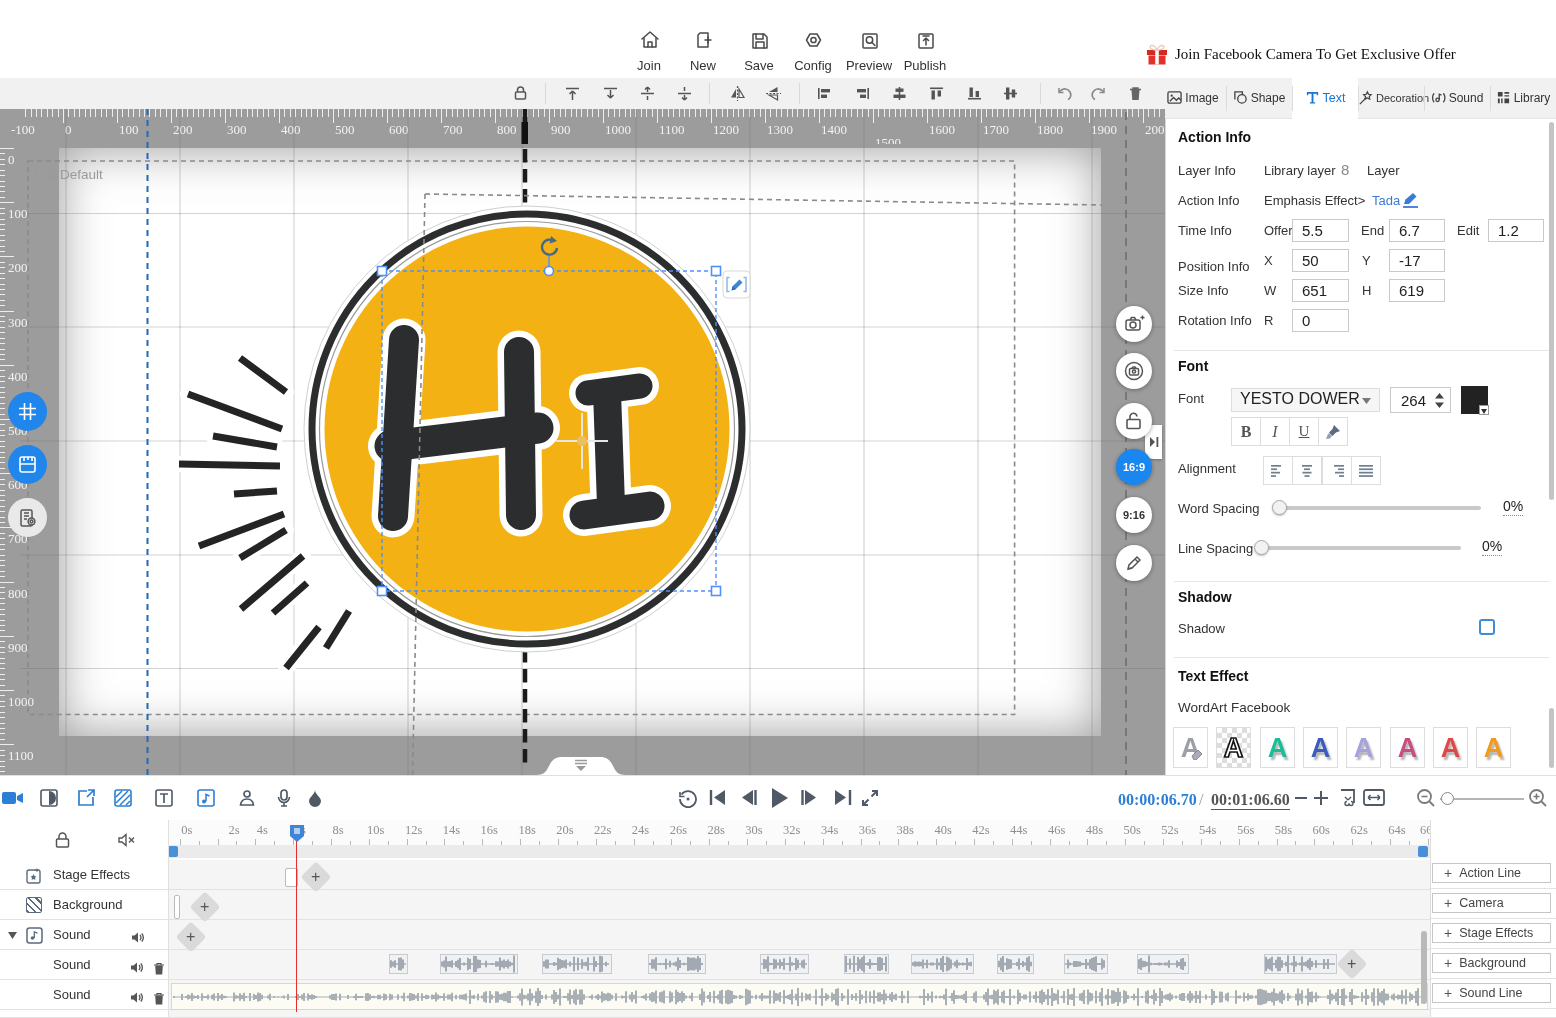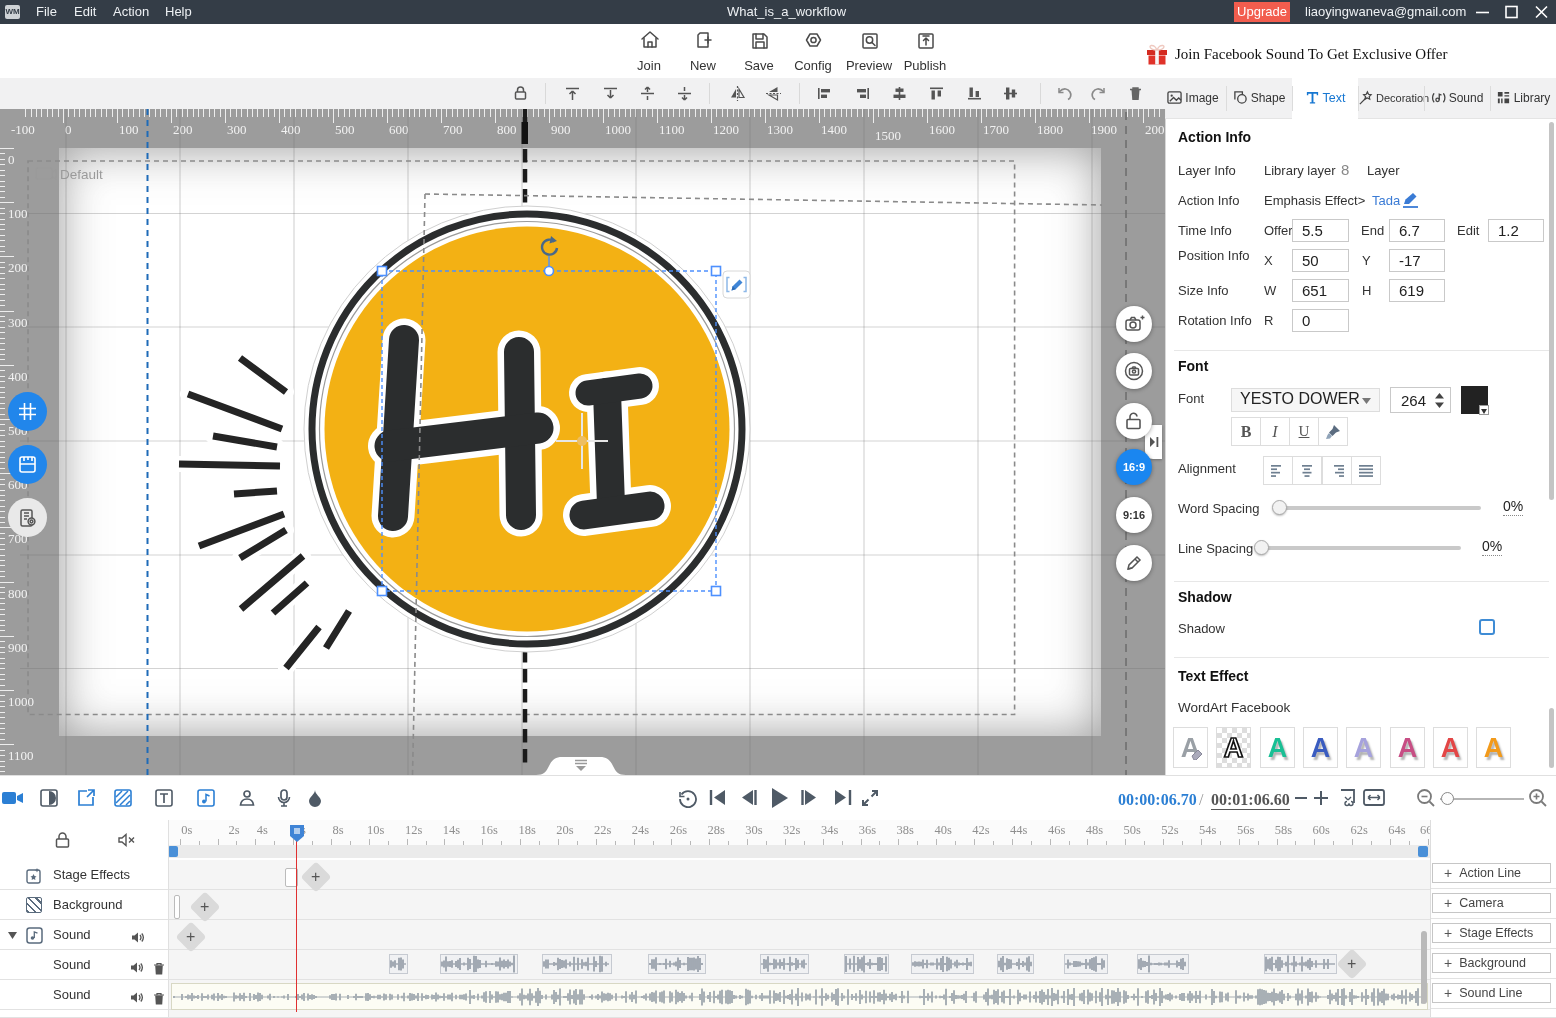--- a/index.html
+++ b/index.html
@@ -57,35 +57,20 @@
 .strack{position:absolute;left:0;width:1430px;height:30px;border-bottom:1px solid #e2e2e2}
 .strack .tr{position:absolute;left:168px;top:0;width:1262px;height:29px;background:#f5f5f5}
 .rowlbl{position:absolute;font-size:13px;color:#333;top:7px}
 .plus{position:absolute;width:22px;height:22px;background:#dadada;border-radius:4px;transform:rotate(45deg);display:flex;align-items:center;justify-content:center}
 .plus span{transform:rotate(-45deg);color:#555;font-size:16px;line-height:1}
 .tlbtn{position:absolute;left:1432px;width:119px;height:20px;border:1px solid #c6c6c6;background:#fff;font-size:12.5px;color:#444;display:flex;align-items:center}
 .tlbtn .p{font-size:14px;color:#555;margin:0 7px 0 11px}
 </style></head><body>
 <div id="app">
 
-<div id="titlebar" class="abs">
-<div id="wm" class="abs">WM</div>
-<div class="menu" style="left:36px">File</div>
-<div class="menu" style="left:74px">Edit</div>
-<div class="menu" style="left:113px">Action</div>
-<div class="menu" style="left:165px">Help</div>
-<div class="menu" style="left:727px">What_is_a_workflow</div>
-<div id="upgrade" class="abs">Upgrade</div>
-<div class="menu" style="left:1305px">liaoyingwaneva@gmail.com</div>
-<svg class="abs" style="left:1475px;top:5px" width="76" height="14" viewBox="0 0 76 14" fill="none" stroke="#fff" stroke-width="1.6">
-        <path d="M1 7.5h13"></path>
-        <rect x="31" y="1.5" width="11" height="11"></rect>
-        <path d="M61 1.5 72 12.5M72 1.5 61 12.5"></path>
-      </svg>
-</div>
 <div id="row2" class="abs">
 <div class="tbtn" style="left:621px"><svg width="21" height="21" viewBox="0 0 21 21" fill="none" stroke="#4a4a4a" stroke-width="1.5" stroke-linejoin="round" stroke-linecap="round">
           <path d="M3 9 11 2l8 7"></path>
           <path d="M5 8v9h12V8"></path>
           <path d="M9 17v-5h4v5"></path>
         </svg><div class="lbl">Join</div></div>
 <div class="tbtn" style="left:675px"><svg width="21" height="21" viewBox="0 0 21 21" fill="none" stroke="#4a4a4a" stroke-width="1.5" stroke-linejoin="round" stroke-linecap="round">
           <path d="M6 3h8v14H4V5z" transform="translate(1,0)"></path>
           <path d="M12 10h6M15 7v6"></path>
         </svg><div class="lbl">New</div></div>
@@ -105,21 +90,21 @@
 <div class="tbtn" style="left:897px"><svg width="21" height="21" viewBox="0 0 21 21" fill="none" stroke="#4a4a4a" stroke-width="1.5" stroke-linejoin="round" stroke-linecap="round">
           <rect x="4" y="4" width="14" height="14" rx="1"></rect>
           <path d="M11 14V7.5M8.5 9.5 11 7l2.5 2.5M8 5h6" transform="translate(0,1)"></path>
         </svg><div class="lbl">Publish</div></div>
 <svg class="abs" style="left:1146px;top:20px" width="22" height="21" viewBox="0 0 22 21">
         <rect x="1" y="6" width="20" height="5" fill="#d42a20"></rect>
         <rect x="2.5" y="11.5" width="17" height="9" fill="#e03229"></rect>
         <rect x="9.2" y="6" width="3.6" height="14.5" fill="#f7f7f7"></rect>
         <path d="M11 6C7 6 4 4.5 4 2.8 4 1.5 6 1 8 2c1.5.8 3 4 3 4zM11 6c4 0 7-1.5 7-3.2C18 1.5 16 1 14 2c-1.5.8-3 4-3 4z" fill="none" stroke="#efc9c0" stroke-width="1.4"></path>
       </svg>
-<div class="abs" style="left:1175px;top:22px;font-family:'Liberation Serif',serif;font-size:15px;color:#111">Join Facebook Sound To Get Exclusive Offer</div>
+<div class="abs" style="left:1175px;top:22px;font-family:'Liberation Serif',serif;font-size:15px;color:#111">Join Facebook Camera To Get Exclusive Offer</div>
 </div>
 <div id="row3" class="abs">
 <div class="r3i" style="left:512px"><svg width="17" height="17" viewBox="0 0 17 17">
           <g stroke="#555" stroke-width="1.5" fill="none">
             <rect x="3.5" y="7" width="10" height="7" rx="1"></rect>
             <path d="M5.5 7V5a3 3 0 0 1 6 0v2"></path>
           </g>
         </svg></div>
 <div class="r3i" style="left:564px"><svg width="17" height="17" viewBox="0 0 17 17">
           <g stroke="#555" stroke-width="1.5" fill="none">
@@ -437,21 +422,21 @@
       <div class="tick" style="left:804.4px;top:0;width:1px;height:8px"></div>
       <div class="tick" style="left:809.8px;top:0;width:1px;height:8px"></div>
       <div class="tick" style="left:815.2px;top:0;width:1px;height:8px"></div>
       <div class="tick" style="left:820.6px;top:0;width:1px;height:8px"></div>
       <div class="tick" style="left:826.0px;top:0;width:1px;height:8px"></div>
       <div class="tick" style="left:831.4px;top:0;width:1px;height:8px"></div>
       <div class="tick" style="left:836.8px;top:0;width:1px;height:8px"></div>
       <div class="tick" style="left:842.2px;top:0;width:1px;height:8px"></div>
       <div class="tick" style="left:847.6px;top:0;width:1px;height:8px"></div>
       <div class="tick" style="left:853.0px;top:0;width:1px;height:14px"></div>
-      <div class="rlab" style="left:855.0px;top:19px">1500</div>
+      <div class="rlab" style="left:855.0px;top:26px">1500</div>
       <div class="tick" style="left:858.4px;top:0;width:1px;height:8px"></div>
       <div class="tick" style="left:863.8px;top:0;width:1px;height:8px"></div>
       <div class="tick" style="left:869.2px;top:0;width:1px;height:8px"></div>
       <div class="tick" style="left:874.6px;top:0;width:1px;height:8px"></div>
       <div class="tick" style="left:880.0px;top:0;width:1px;height:8px"></div>
       <div class="tick" style="left:885.4px;top:0;width:1px;height:8px"></div>
       <div class="tick" style="left:890.8px;top:0;width:1px;height:8px"></div>
       <div class="tick" style="left:896.2px;top:0;width:1px;height:8px"></div>
       <div class="tick" style="left:901.6px;top:0;width:1px;height:8px"></div>
       <div class="tick" style="left:907.0px;top:0;width:1px;height:14px"></div>
@@ -782,21 +767,21 @@
       <path d="M0 22c8 0 10-3 13-9 3-6 6-9 13-9h38c7 0 10 3 13 9 3 6 5 9 13 9z" fill="#fff"></path>
       <path d="M39 7.5h12M39 10.5h12" stroke="#9a9a9a" stroke-width="1.4"></path>
       <path d="M40 13h10l-5 5z" fill="#9a9a9a"></path>
     </svg>
 <div id="panel" class="abs">
       <div class="abs" style="left:0;top:-119px;width:391px;height:778px">
 <div class="hd" style="top:129px">Action Info</div>
         <div class="lb" style="top:163px">Layer Info</div>
         <div class="lb" style="top:193px">Action Info</div>
         <div class="lb" style="top:223px">Time Info</div>
-        <div class="lb" style="top:248px">Position Info</div>
+        <div class="lb" style="top:259px">Position Info</div>
         <div class="lb" style="top:283px">Size Info</div>
         <div class="lb" style="top:313px">Rotation Info</div>
         <div class="abs" style="left:98px;top:163px;">Library layer</div>
         <div class="abs" style="left:175px;top:161px;font-size:15px;color:#888">8</div>
         <div class="abs" style="left:201px;top:163px;">Layer</div>
         <div class="abs" style="left:98px;top:193px;">Emphasis Effect&gt;</div>
         <div class="abs" style="left:206px;top:193px;color:#3a7bd5">Tada</div>
         <svg class="abs" style="left:236px;top:193px" width="17" height="15" viewBox="0 0 17 15">
           <path d="M1 11l1.5-4.5L10 0l3.5 3.5L6 11z" fill="#3a7bd5" transform="translate(1,0)"></path>
           <path d="M1 14h15" stroke="#3a7bd5" stroke-width="1.8"></path>

